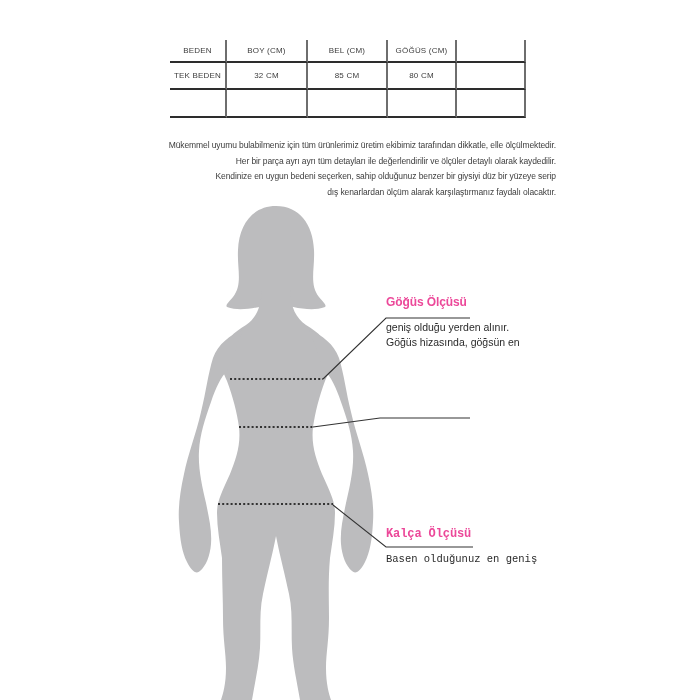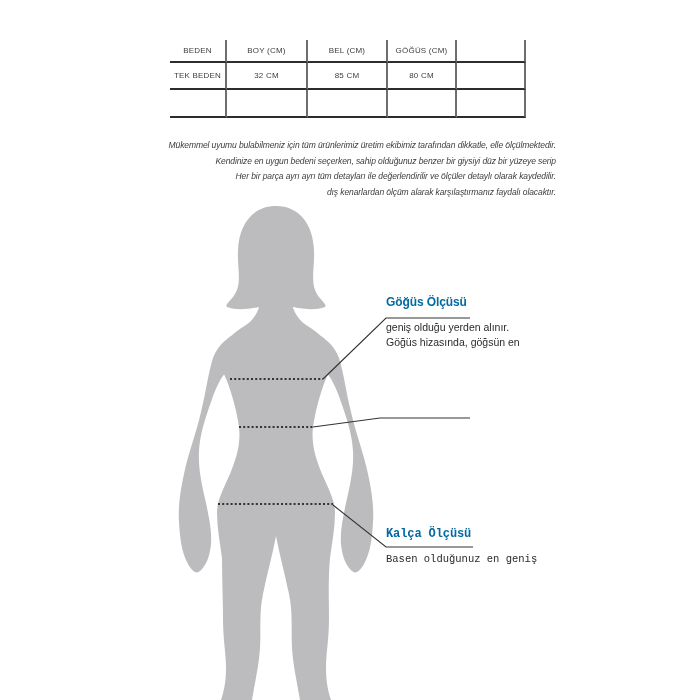--- a/index.html
+++ b/index.html
@@ -21,34 +21,34 @@
     display: flex; align-items: center; justify-content: center;
     font-size: 8px; letter-spacing: 0.2px; font-weight: 500;
     color: #3c3c3c; white-space: nowrap; overflow: hidden;
   }
 
   
   .intro {
     position: absolute; top: 138px; right: 144px;
     text-align: right;
     font-size: 8.5px; line-height: 15.5px; letter-spacing: -0.1px;
-    font-weight: 500; color: #3c3c3c; font-style: italic;
+    font-weight: 500; color: #3c3c3c;
   }
   .intro .line { white-space: nowrap; }
 
   
   .fig { position: absolute; left: 0; top: 0; width: 700px; height: 700px; }
   .fig .connector { fill: none; stroke-width: 1.1; }
   .fig .dotted { stroke-width: 1.8; stroke-dasharray: 2 2.2; }
 
   
   .mlabel { position: absolute; left: 386px; width: 200px; }
   .mlabel .title {
     font-weight: 700; font-size: 12px; line-height: 13px;
-    letter-spacing: -0.1px; color: #0369a1; white-space: nowrap;
+    letter-spacing: -0.1px; color: #ec4899; white-space: nowrap;
   }
   .mlabel .desc { margin-top: 11px; }
   .mlabel .desc .dline {
     font-size: 10.5px; line-height: 14.5px; color: #2a2a2a; white-space: nowrap;
   }
   .mlabel-chest { top: 296px; }
   .mlabel-waist { top: 399px; }
   .mlabel-hip   { top: 528px; font-family: Liberation Mono, monospace; }
 </style>
 </head>
@@ -71,22 +71,22 @@
 
     <div class="cell"></div>
     <div class="cell"></div>
     <div class="cell"></div>
     <div class="cell"></div>
     <div class="cell"></div>
   </div>
 
   <div class="intro">
     <div class="line">Mükemmel uyumu bulabilmeniz için tüm ürünlerimiz üretim ekibimiz tarafından dikkatle, elle ölçülmektedir.</div>
+    <div class="line">Her bir parça ayrı ayrı tüm detayları ile değerlendirilir ve ölçüler detaylı olarak kaydedilir.</div>
     <div class="line">Kendinize en uygun bedeni seçerken, sahip olduğunuz benzer bir giysiyi düz bir yüzeye serip</div>
-    <div class="line">Her bir parça ayrı ayrı tüm detayları ile değerlendirilir ve ölçüler detaylı olarak kaydedilir.</div>
     <div class="line">dış kenarlardan ölçüm alarak karşılaştırmanız faydalı olacaktır.</div>
   </div>
 
   <svg class="fig" viewBox="0 0 700 700" aria-hidden="true">
 
     <path d="M276,206 C253,206 239,224 238,250 C237,269 243,284 233,297 C229,302 225,305 227,307
          C243,313 261,305 276,305 C291,305 309,313 325,307 C327,305 323,302 319,297
          C309,284 315,269 314,250 C313,224 299,206 276,206 Z" fill="#bcbcbe"></path>
 
     <path d="M262,290 L290,290

